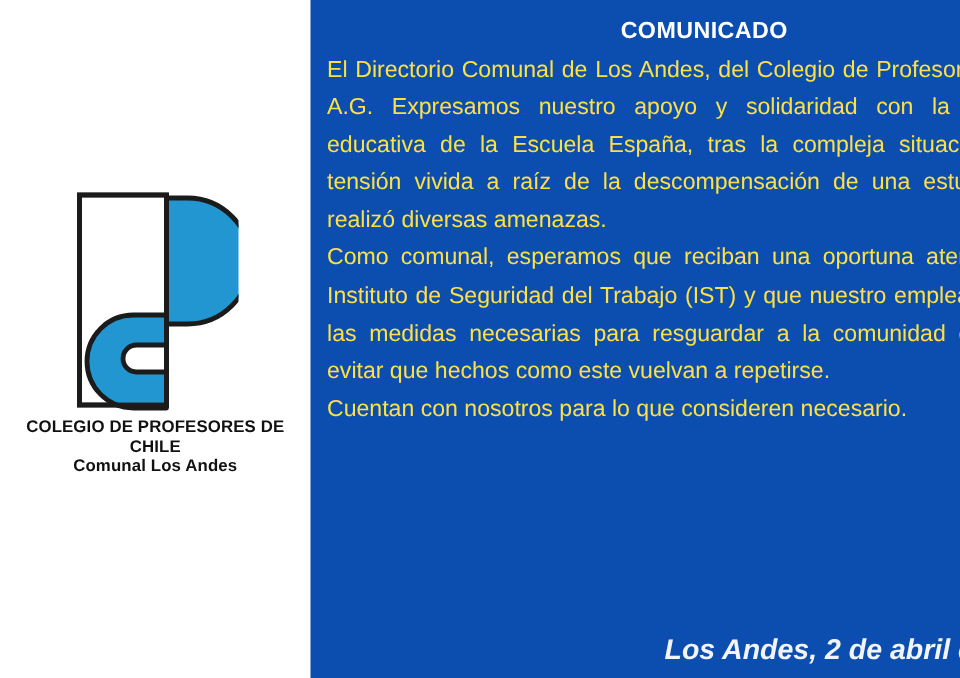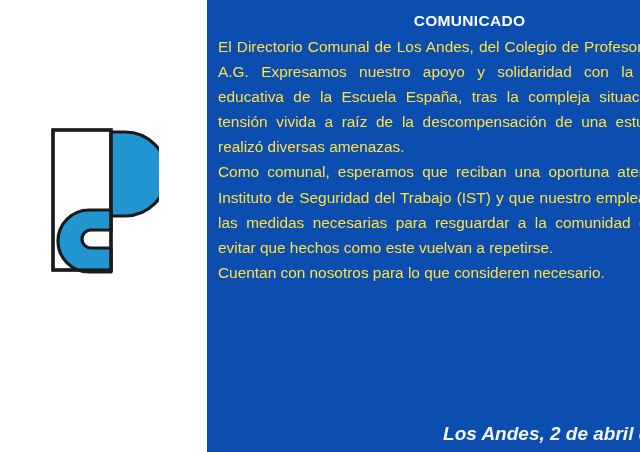--- a/index.html
+++ b/index.html
@@ -133,20 +133,24 @@
 
         <rect x="4" y="4" width="58" height="140" fill="#ffffff" stroke="#1b1b1b" stroke-width="3.2"></rect>
 
         <path d="M62 6 H76 a42 42 0 0 1 0 84 H62 Z" fill="#2296D1" stroke="#1b1b1b" stroke-width="3.2" stroke-linejoin="round"></path>
 
         <path d="M62 84 H40 a31 31 0 0 0 0 62 H62 V122 H42 a9 9 0 0 1 0 -18 H62 Z" fill="#2296D1" stroke="#1b1b1b" stroke-width="3.2" stroke-linejoin="round"></path>
 
         <rect x="4" y="4" width="58" height="140" fill="none" stroke="#1b1b1b" stroke-width="3.2"></rect>
       </svg>
 
+      <div class="logo-caption">
+        <span>COLEGIO DE PROFESORES DE CHILE</span>
+        <span class="line2">Comunal Los Andes</span>
+      </div>
 
     </div>
   </div>
 
   <div class="blue-panel">
     <div class="blue-inner">
 
       <div class="doc-title">COMUNICADO</div>
 
       <div class="body-text">

